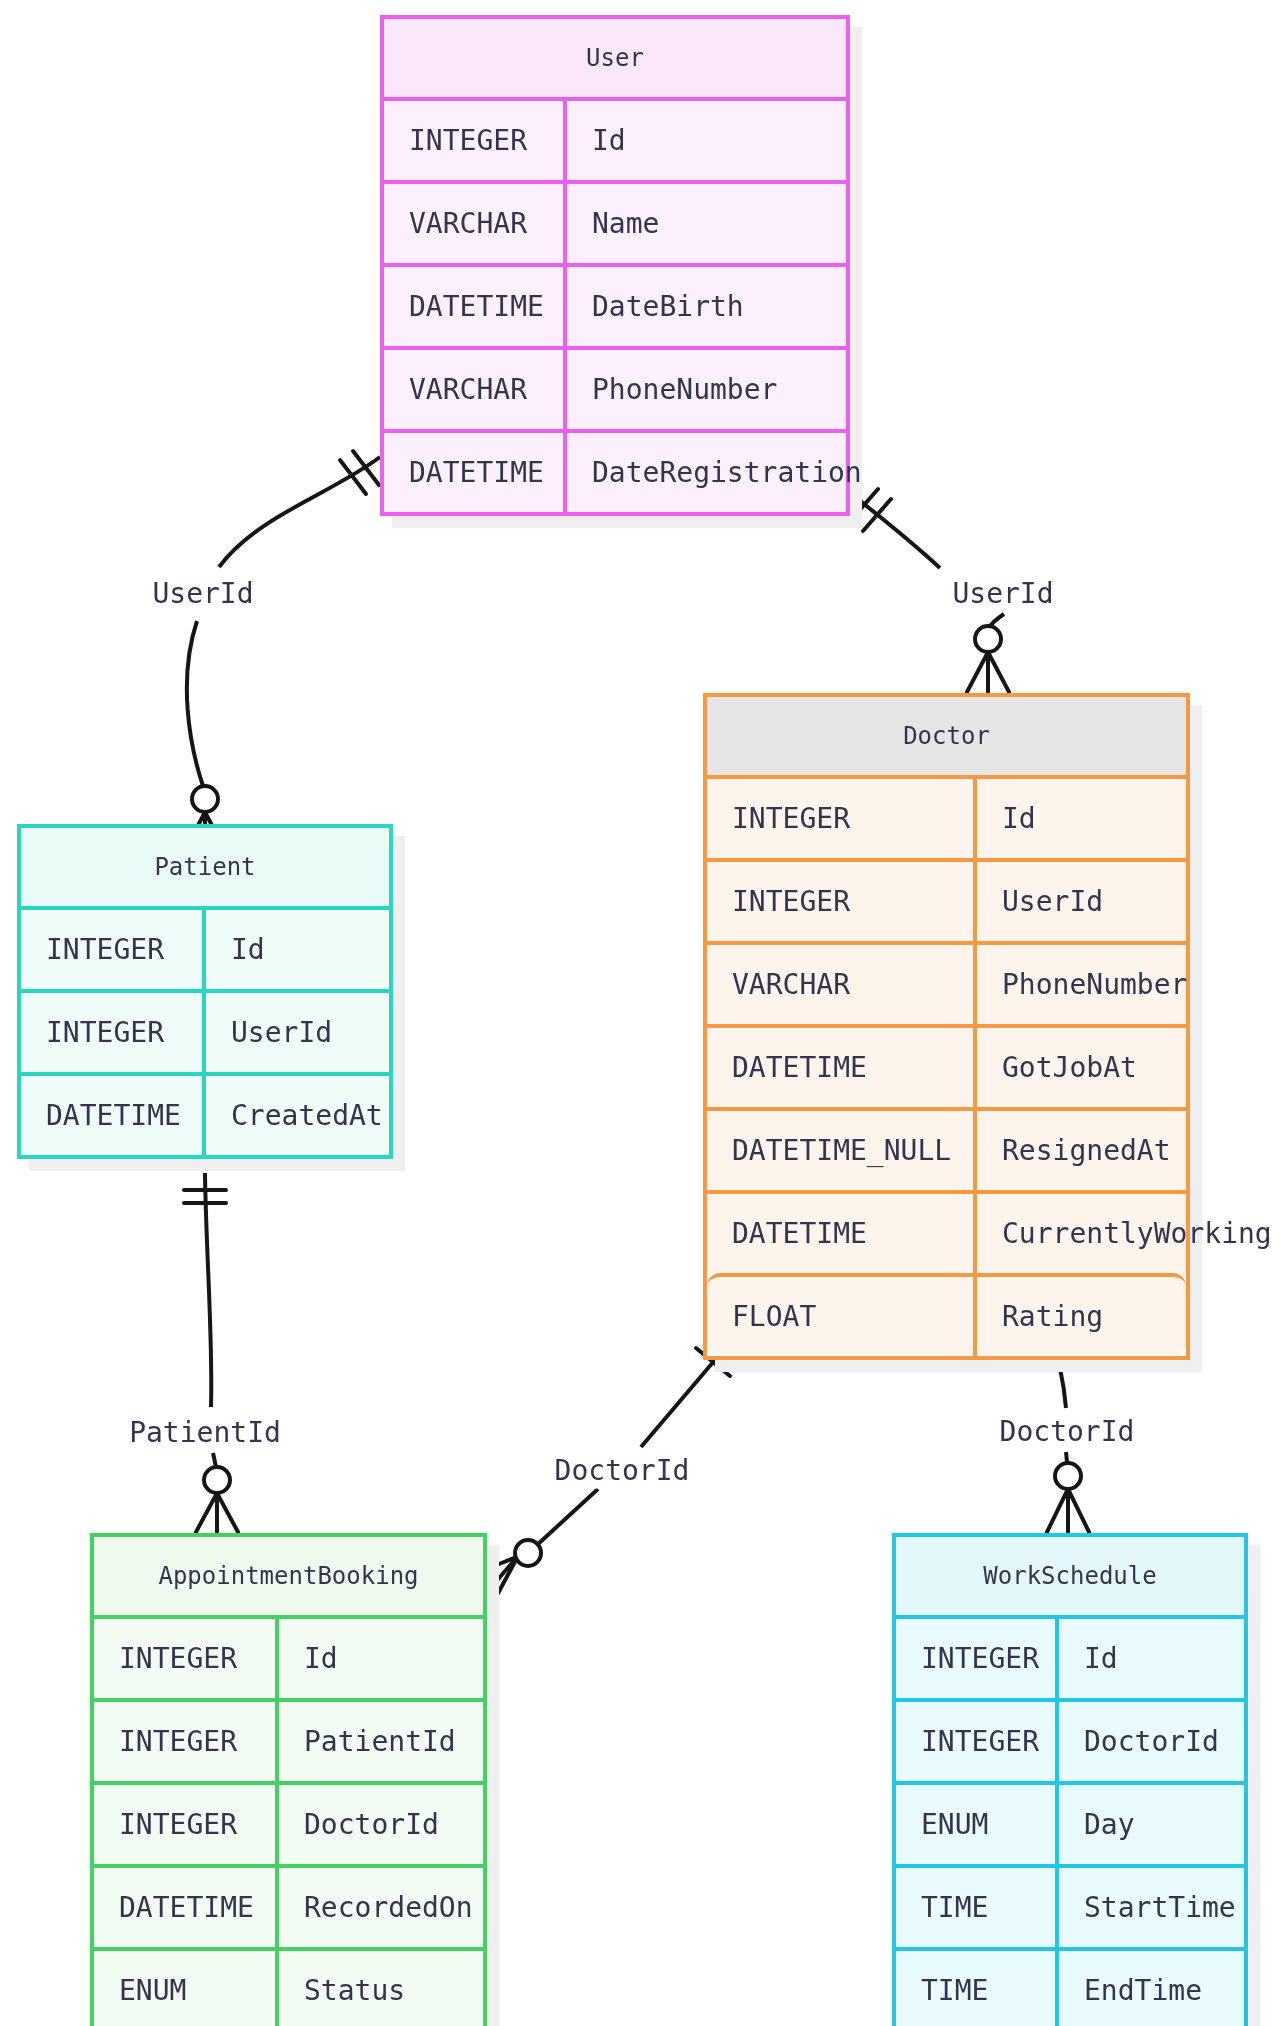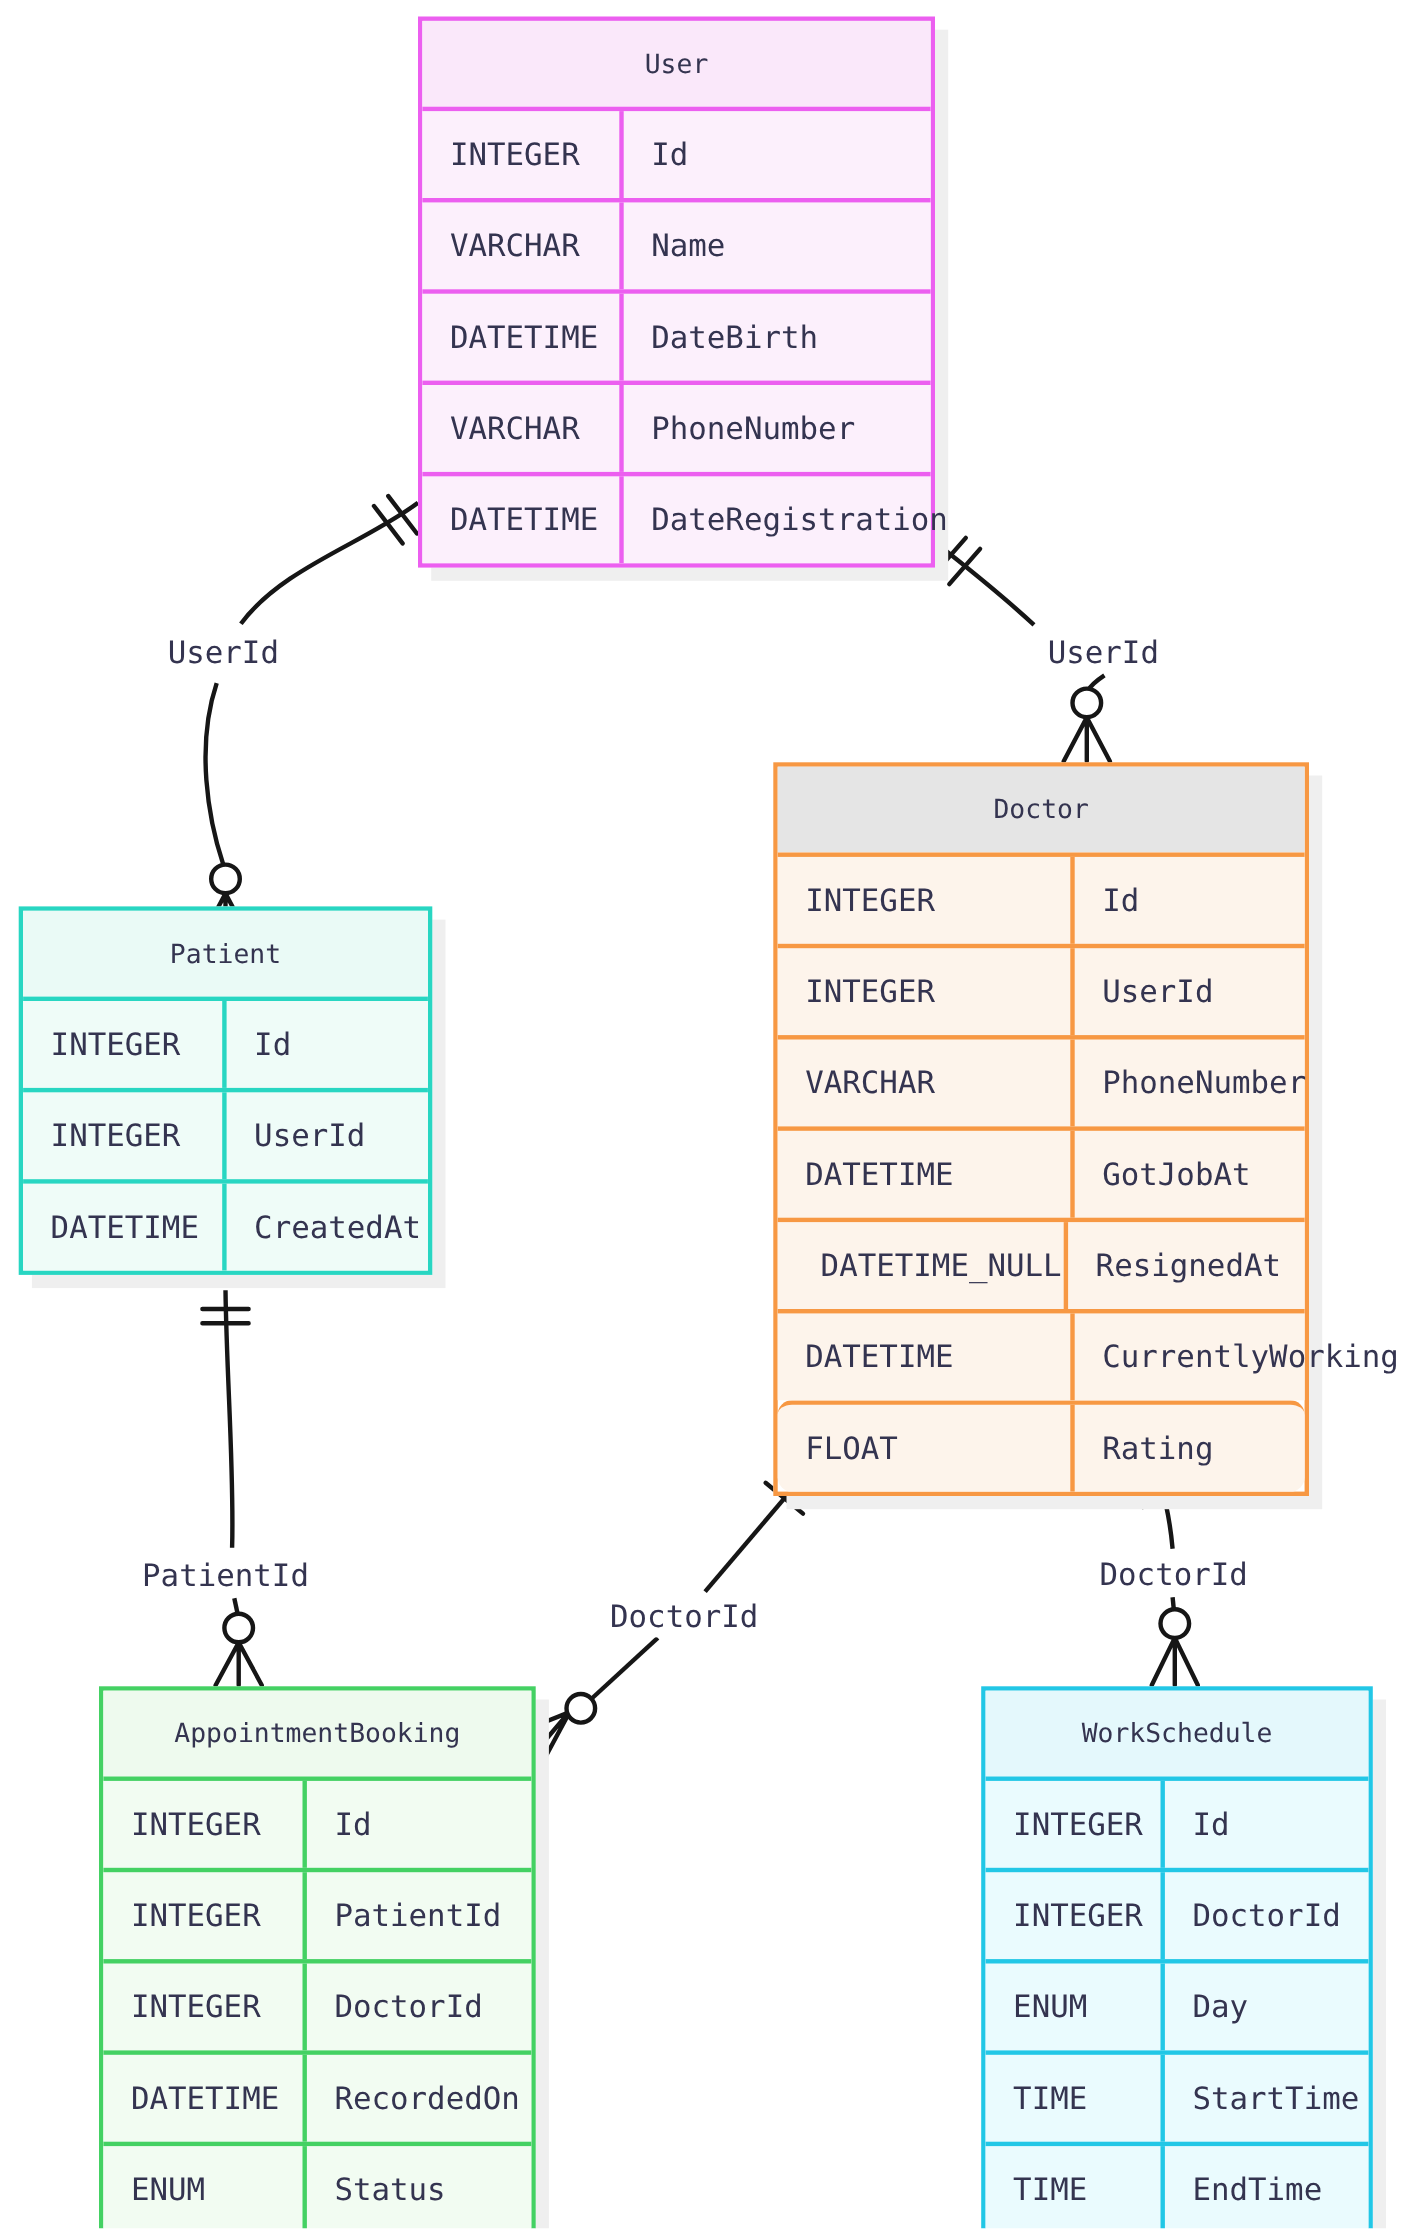--- a/index.html
+++ b/index.html
@@ -107,21 +107,21 @@
         </div>
         <div class="entity-row" style="border-top-color: rgb(247, 152, 67); background: rgb(253, 244, 235);">
           <div class="cell cell-type" style="width: 270px; border-right-color: rgb(247, 152, 67);">VARCHAR</div>
           <div class="cell cell-name">PhoneNumber</div>
         </div>
         <div class="entity-row" style="border-top-color: rgb(247, 152, 67); background: rgb(253, 244, 235);">
           <div class="cell cell-type" style="width: 270px; border-right-color: rgb(247, 152, 67);">DATETIME</div>
           <div class="cell cell-name">GotJobAt</div>
         </div>
         <div class="entity-row" style="border-top-color: rgb(247, 152, 67); background: rgb(253, 244, 235);">
-          <div class="cell cell-type" style="width: 250px; border-right-color: rgb(247, 152, 67); margin-left: 14px;">DATETIME_NULL</div>
+          <div class="cell cell-type" style="width: 270px; border-right-color: rgb(247, 152, 67);">DATETIME_NULL</div>
           <div class="cell cell-name">ResignedAt</div>
         </div>
         <div class="entity-row" style="border-top-color: rgb(247, 152, 67); background: rgb(253, 244, 235);">
           <div class="cell cell-type" style="width: 270px; border-right-color: rgb(247, 152, 67);">DATETIME</div>
           <div class="cell cell-name">CurrentlyWorking</div>
         </div>
         <div class="entity-row" style="border-top-color: rgb(247, 152, 67); background: rgb(253, 244, 235); border-radius: 13px;">
           <div class="cell cell-type" style="width: 270px; border-right-color: rgb(247, 152, 67);">FLOAT</div>
           <div class="cell cell-name">Rating</div>
         </div>

